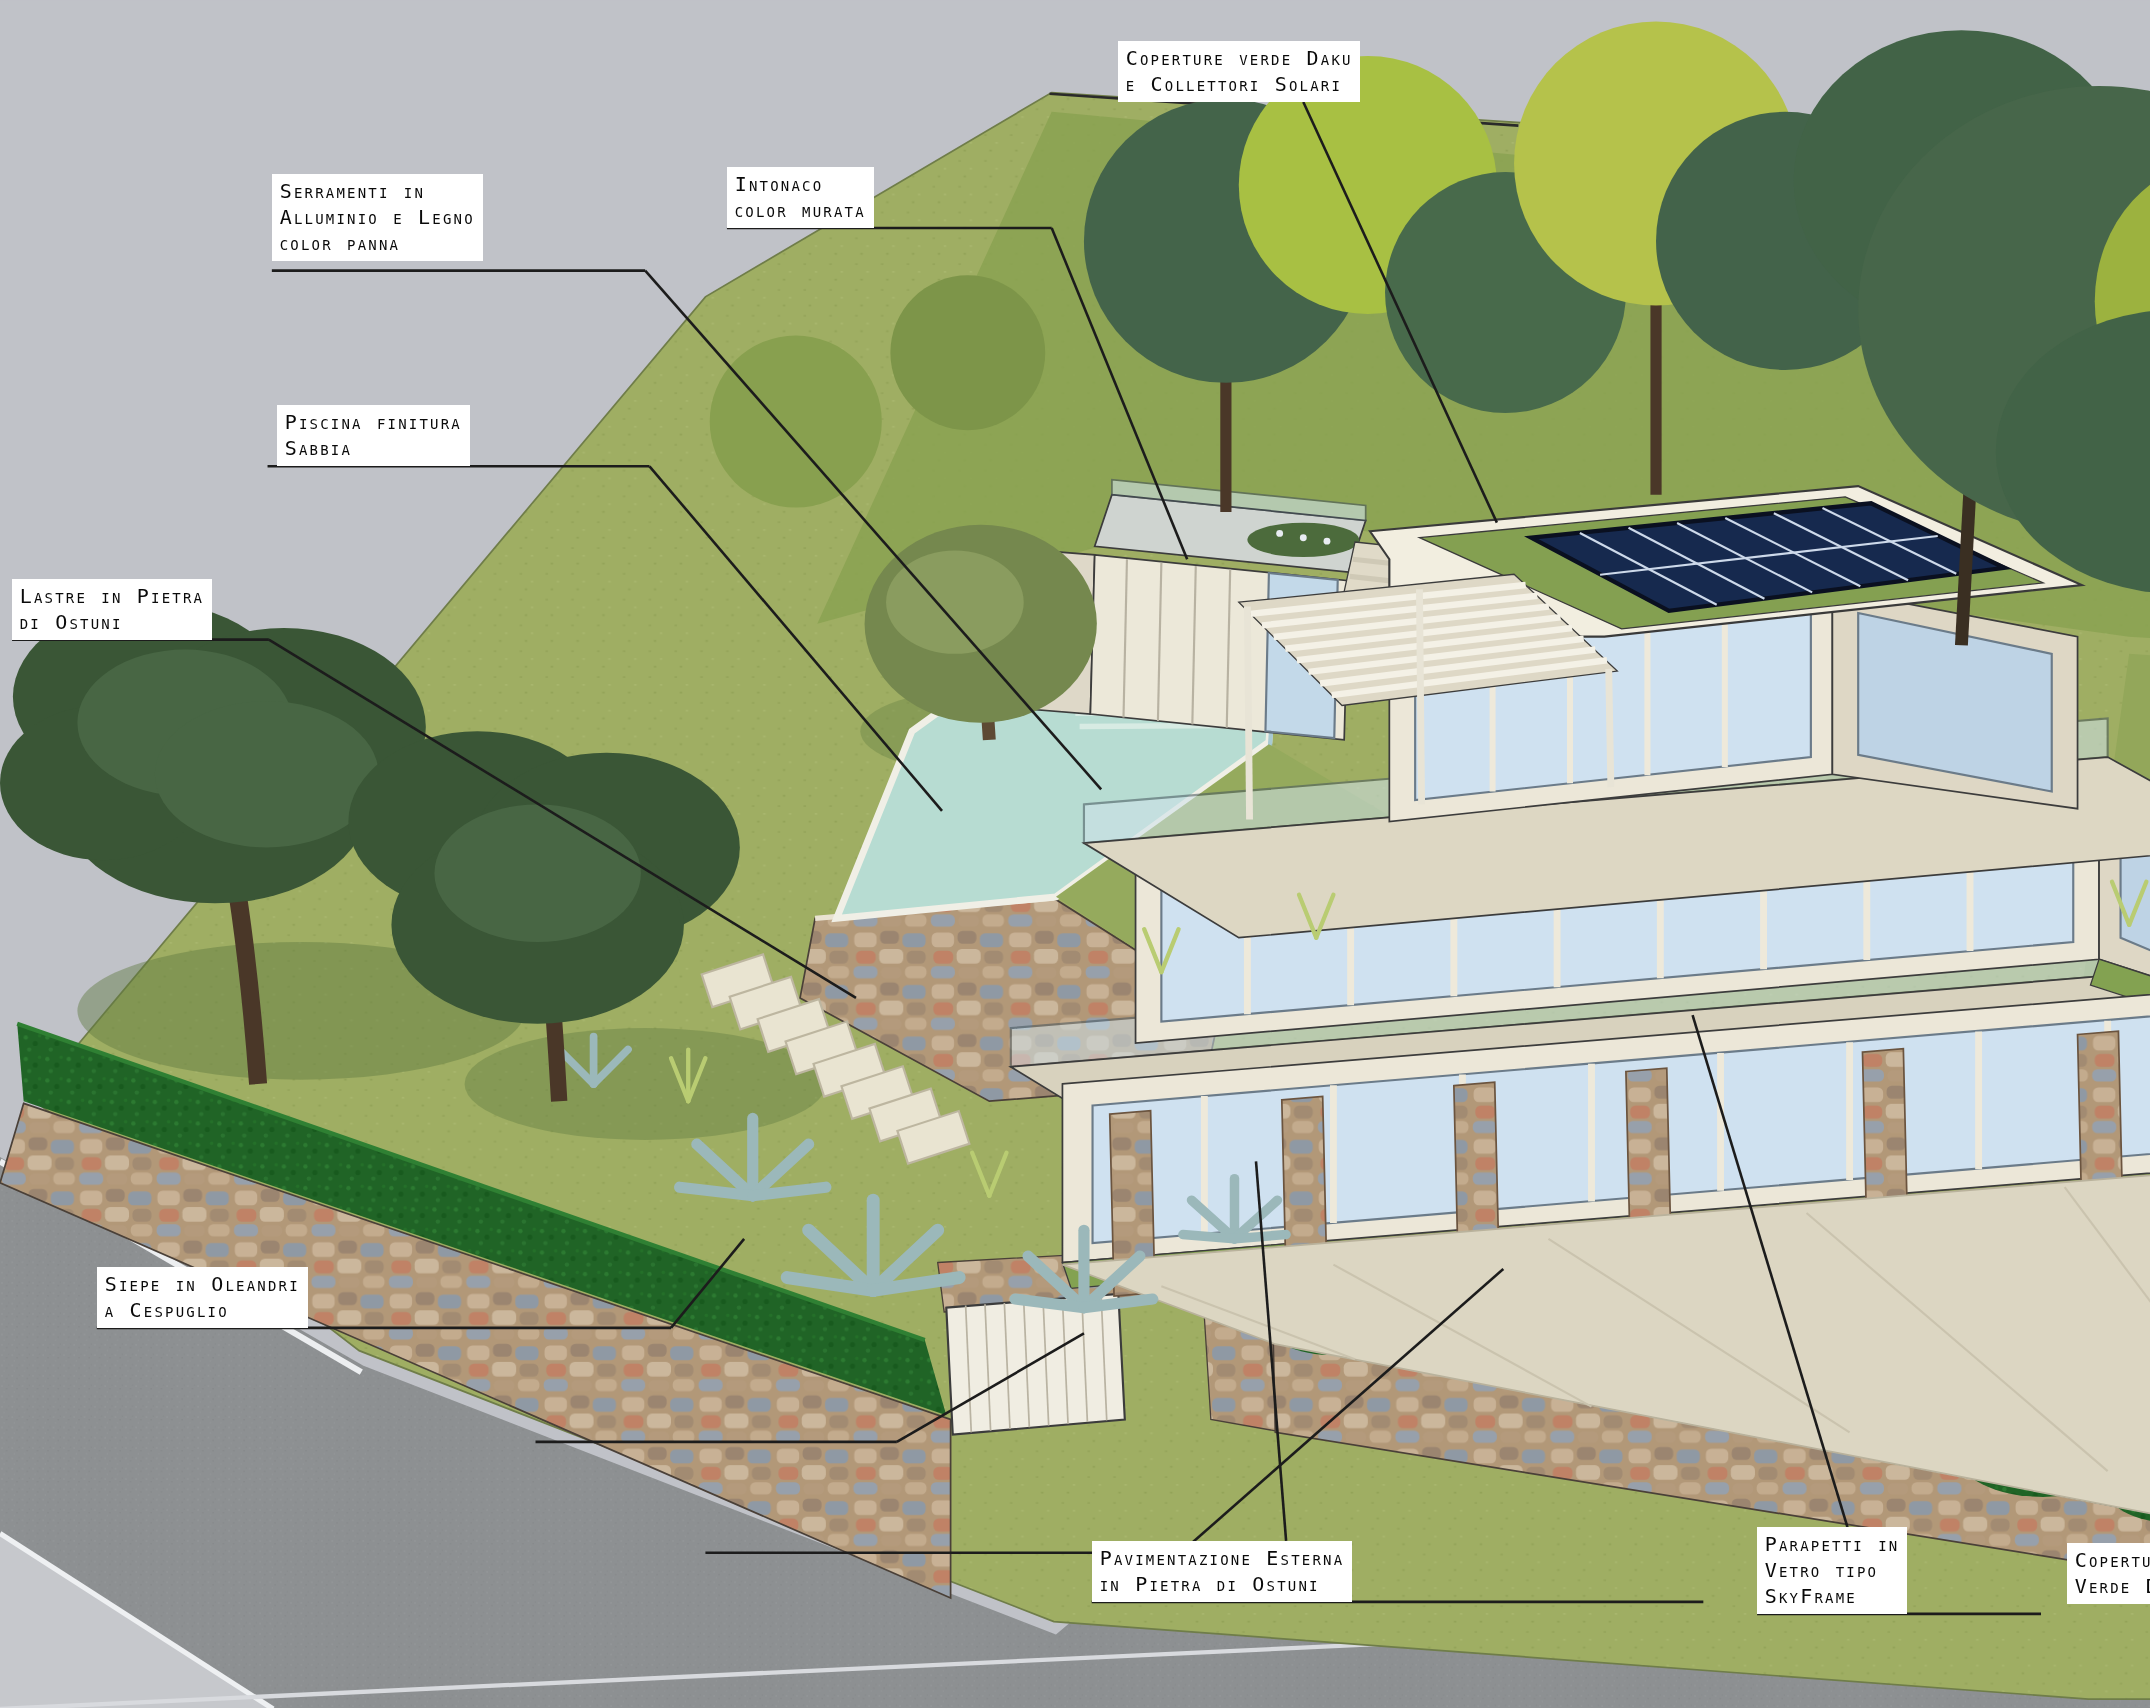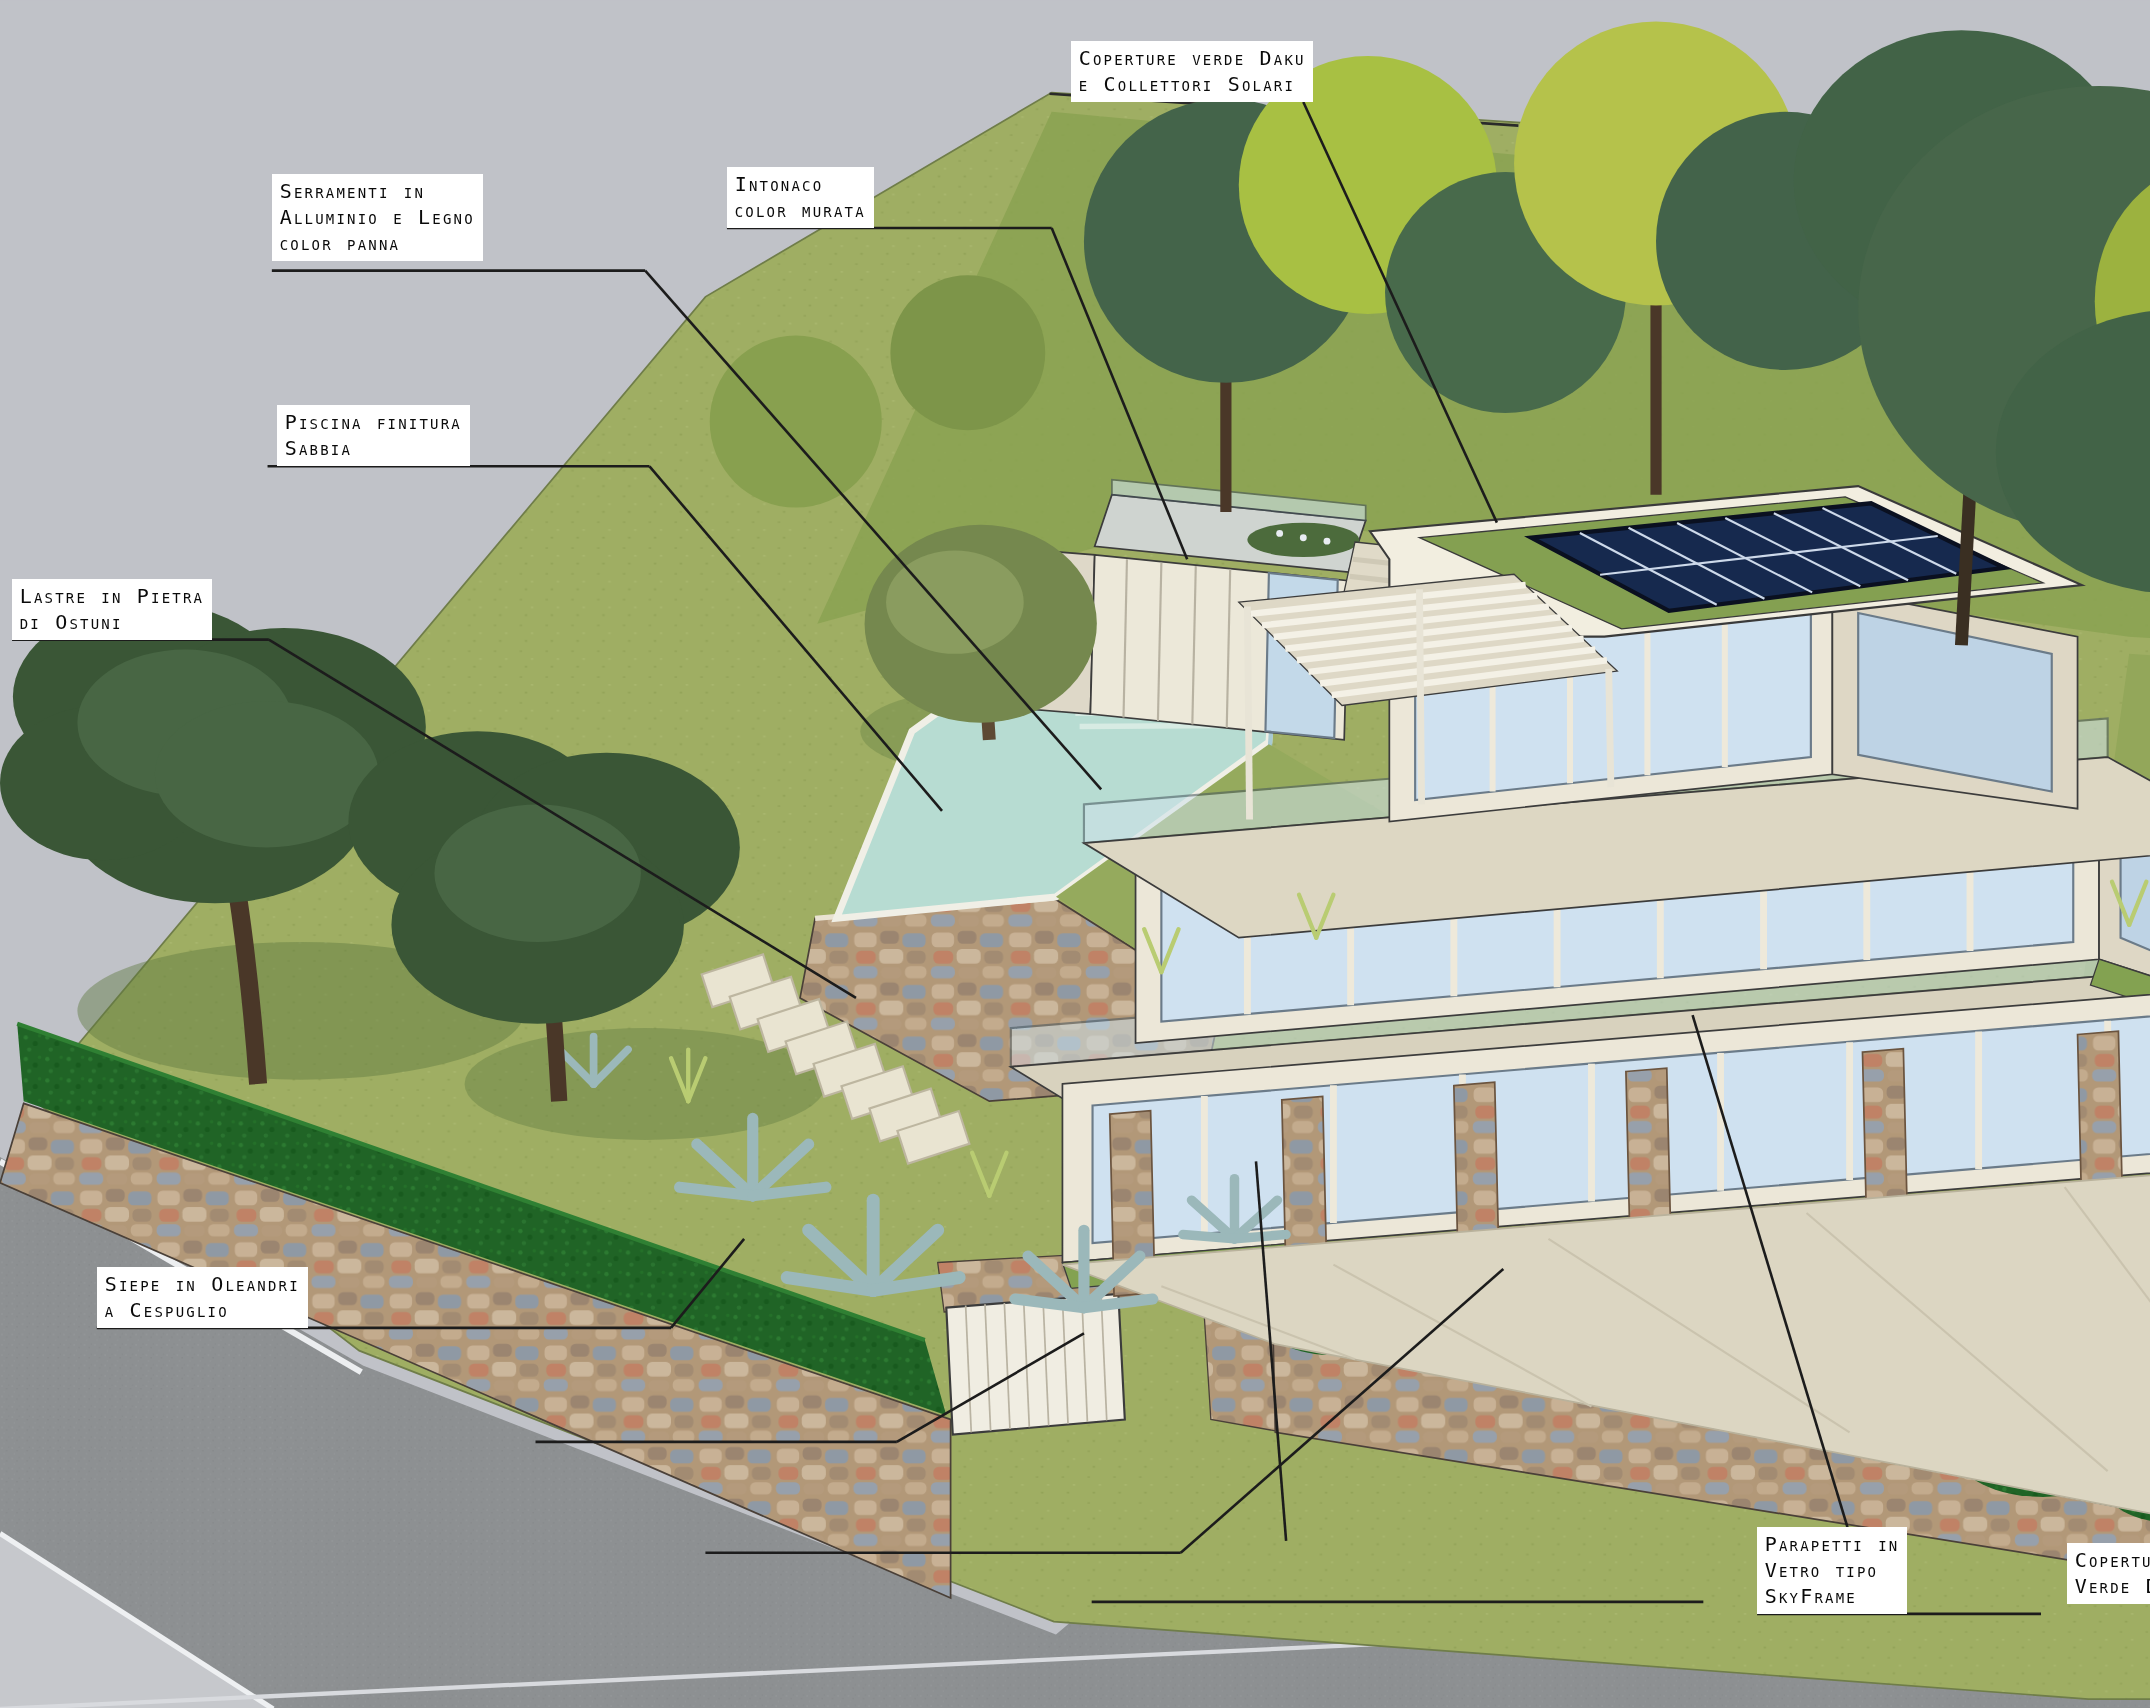--- a/index.html
+++ b/index.html
@@ -450,34 +450,36 @@
     <line x1="1640" y1="3610" x2="2745" y2="3610"></line>
         <line x1="2745" y1="3610" x2="3495" y2="2950"></line>
     <line x1="2538" y1="3724" x2="3960" y2="3724"></line>
         <line x1="2990" y1="3582" x2="2920" y2="2700"></line>
     <line x1="4085" y1="3752" x2="4745" y2="3752"></line>
         <line x1="4295" y1="3550" x2="3935" y2="2360"></line>
     <line x1="5215" y1="3640" x2="5500" y2="3320"></line>
   </g>
 </svg>
 
-<div class="label" style="left:1071px;top:41px">Coperture verde Daku
+<div class="label" style="left:1118px;top:41px">Coperture verde Daku
 e Collettori Solari</div>
 <div class="label" style="left:272px;top:174px">Serramenti in
 Alluminio e Legno
 color panna</div>
 <div class="label" style="left:727px;top:167px">Intonaco
 color murata</div>
 <div class="label" style="left:277px;top:405px">Piscina finitura
 Sabbia</div>
 <div class="label" style="left:12px;top:579px">Lastre in Pietra
 di Ostuni</div>
 
 <div class="label" style="left:97px;top:1267px">Siepe in Oleandri
 a Cespuglio</div>
+<div class="label" style="left:1092px;top:1541px">Pavimentazione Esterna
+in Pietra di Ostuni</div>
 <div class="label" style="left:1757px;top:1527px">Parapetti in
 Vetro tipo
 SkyFrame</div>
 <div class="label" style="left:2067px;top:1543px">Copertura
 Verde Daku</div>
 
 </div>
 
 
 </body></html>

